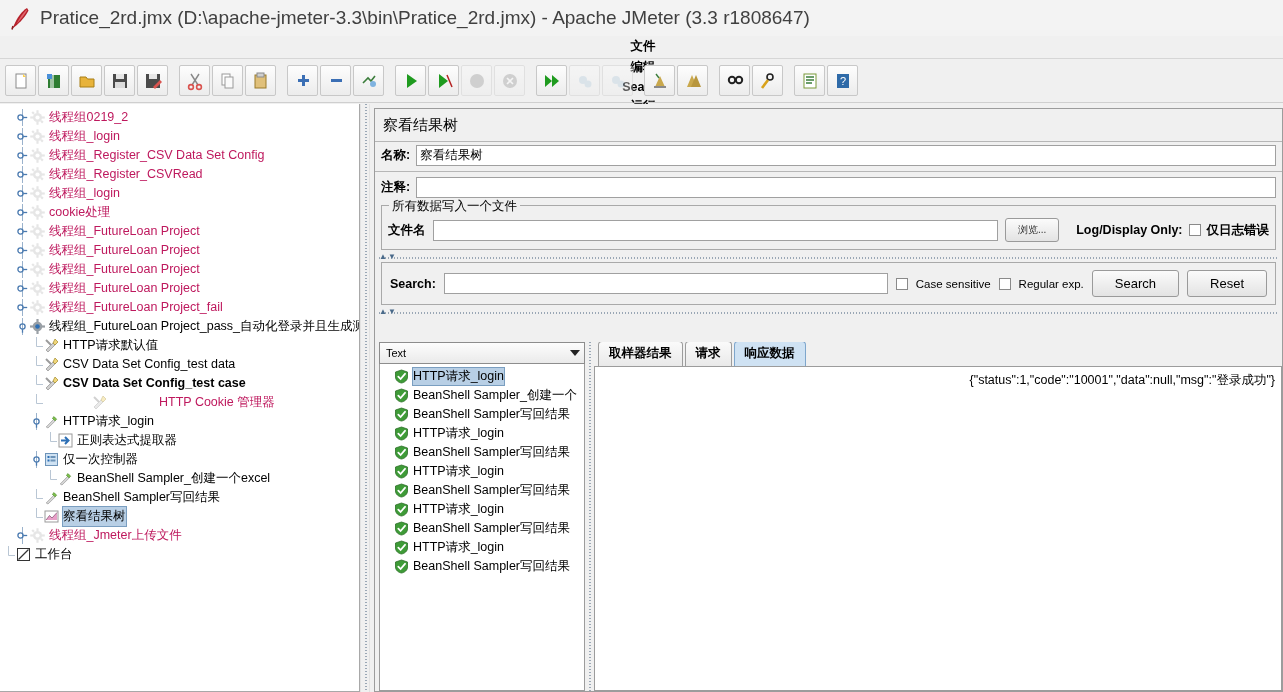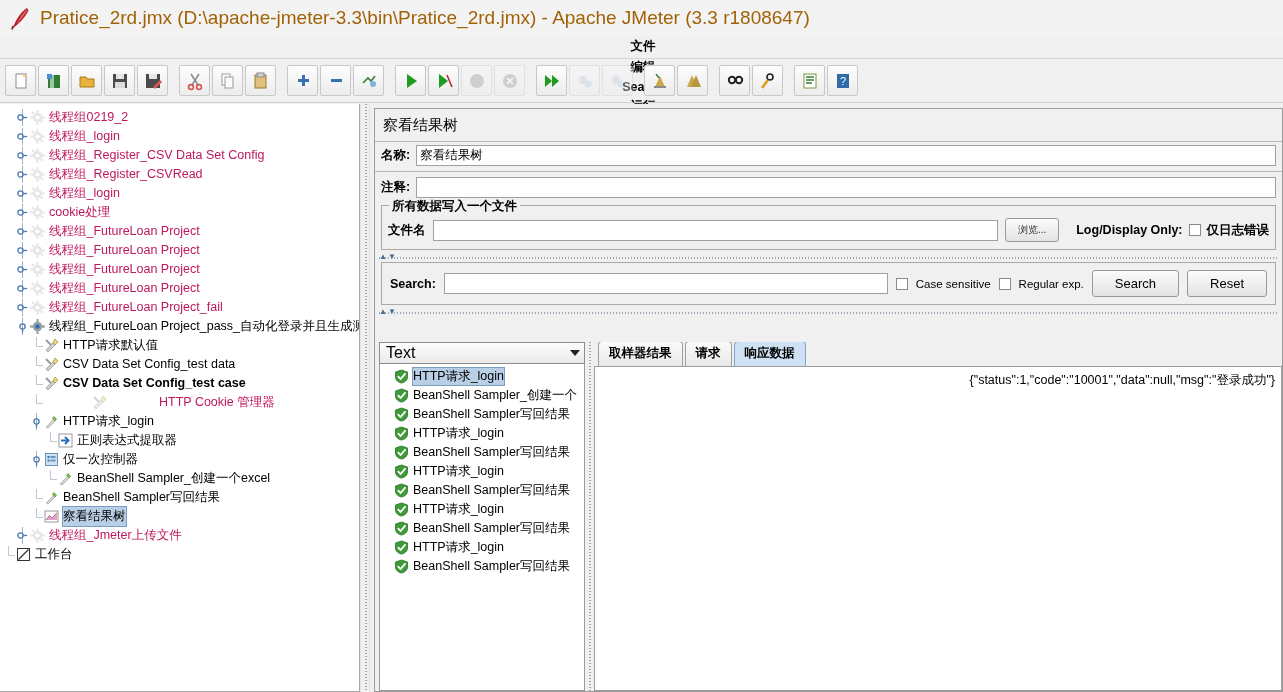--- a/index.html
+++ b/index.html
@@ -13,21 +13,21 @@
   #app { position: relative; width: 1283px; height: 692px; background: #f0f0f0; }
 
   
   .titlebar {
     height: 36px; display: flex; align-items: center;
     background: #f3f3f3;
     padding-left: 8px;
   }
   .titlebar .feather { width: 26px; height: 26px; flex: 0 0 26px; margin-right: 6px; }
   .titlebar .title-text {
-    font-size: 19px; color: #a16207; white-space: nowrap;
+    font-size: 19px; color: #404040; white-space: nowrap;
     font-family: "Liberation Sans", "DejaVu Sans", sans-serif;
   }
 
   
   .menubar {
     height: 23px; display: flex; align-items: center;
     background: #f0f0f0;
     border-bottom: 1px solid #d6d6d6;
     padding-left: 3px;
     flex-direction: column;
@@ -113,21 +113,21 @@
   }
   .hr-sep { height: 1px; background: #b6b6b6; margin: 2px 0; }
 
   
   .groupbox {
     margin: 4px 6px 0 6px; border: 1px solid #a9a9a9;
     position: relative; padding: 12px 6px 7px 6px; background: #f0f0f0;
   }
   .groupbox > .gb-title {
     position: absolute; top: -8px; left: 7px; background: #f0f0f0;
-    font-size: 12.5px; font-weight: bold; padding: 0 3px; color: #000;
+    font-size: 12.5px; font-weight: normal; padding: 0 3px; color: #000;
   }
   .file-row { display: flex; align-items: center; gap: 7px; }
   .btn {
     border: 1px solid #9a9a9a; border-radius: 3px;
     background: linear-gradient(#fbfbfb, #e3e3e3);
     font-size: 12px; padding: 3px 10px; color: #000; cursor: default;
     font-family: "Liberation Sans", "DejaVu Sans", sans-serif;
     white-space: nowrap;
   }
   .btn.small { font-size: 10px; padding: 4px 12px; color: #333; }
@@ -152,21 +152,21 @@
   .searchbar .sinput { width: 222px; height: 21px; }
   .btn.action { font-size: 13px; padding: 5px 22px; }
 
   
   .lower { position: absolute; left: 4px; right: 0; bottom: 0; top: 233px; display: flex; }
   .listcol { width: 206px; flex: 0 0 206px; display: flex; flex-direction: column; }
   .combo {
     height: 22px; border: 1px solid #8d8d8d;
     background: linear-gradient(#fdfdfd, #eaeaea);
     display: flex; align-items: center; justify-content: space-between;
-    padding: 0 4px 0 6px; font-size: 16px; color: #000; cursor: default;
+    padding: 0 4px 0 6px; font-size: 11px; color: #000; cursor: default;
   }
   .combo .arrow { width: 0; height: 0; border-left: 5px solid transparent; border-right: 5px solid transparent; border-top: 6px solid #222; }
   .resultlist {
     flex: 1 1 auto; background: #fff; border: 1px solid #9c9c9c; border-top: none;
     overflow: hidden; padding-top: 3px;
   }
   .rrow { display: flex; align-items: center; height: 19px; padding-left: 14px; white-space: nowrap; cursor: default; }
   .rrow .lbl { font-size: 12.5px; color: #000; }
   .rrow.sel .lbl { background: #b8cfe5; outline: 1px solid #7a9ec0; }
   .shield { width: 15px; height: 15px; margin-right: 4px; flex: 0 0 15px; }

